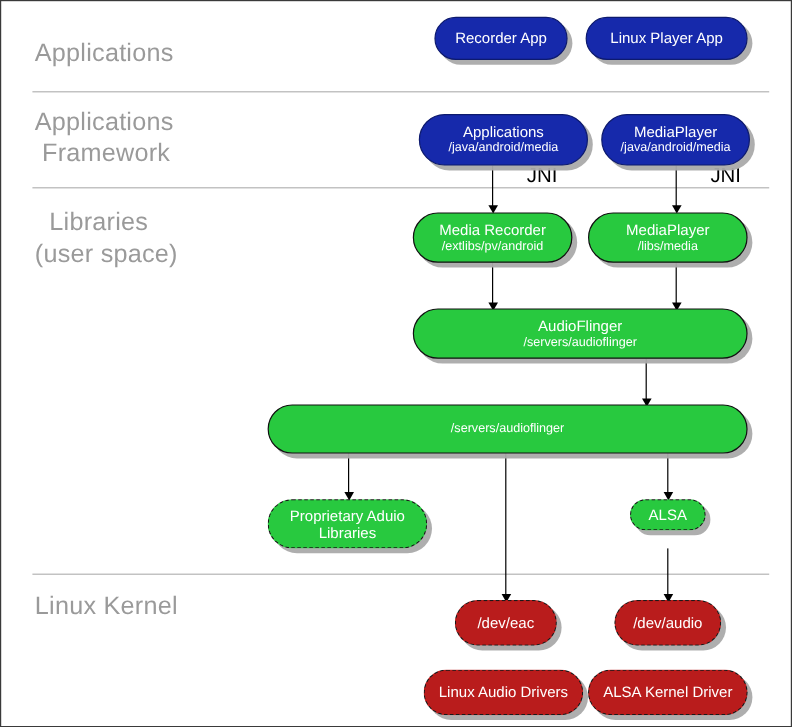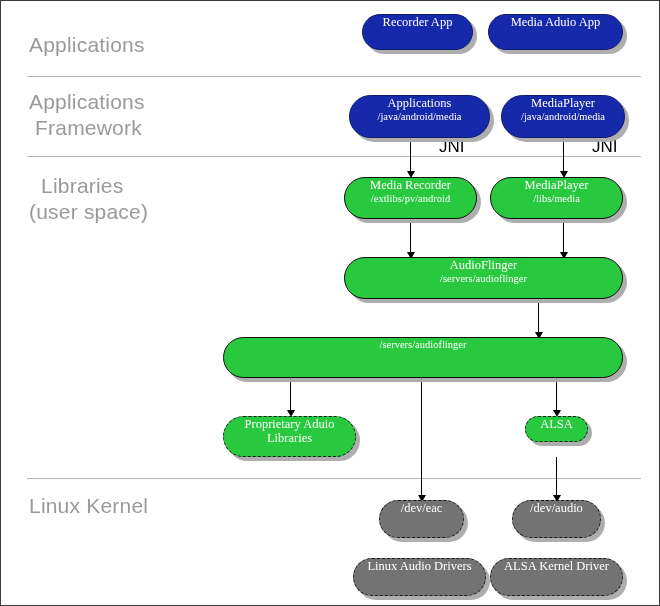--- a/index.html
+++ b/index.html
@@ -31,35 +31,34 @@
     background:#b4b4b4;
   }
 
   
   .node{
     position:absolute;
     box-sizing:border-box;
     display:flex;
     flex-direction:column;
     align-items:center;
-    justify-content:flex-start;
+    justify-content:center;
     border-radius:999px;
     color:#ffffff;
     text-align:center;
     box-shadow:4px 4px 0 0 rgba(170,170,170,.95);
     line-height:1.12;
-    font-family:Liberation Serif, serif;
   }
   .node .t1{font-size:12.5px;}
   .node .t2{font-size:10.5px;margin-top:1px;}
   .node.one-line .t1{font-size:12.5px;}
 
   .blue{background:#1629ab;border:1px solid #0d1a6e;}
   .green{background:#2ecc40;background:#28c93f;border:1px solid #111111;}
-  .red{background:#737373;border:1px solid #111111;}
+  .red{background:#b91c1c;border:1px solid #111111;}
   .dashed{border-style:dashed;border-width:1.6px;border-color:#1a1a1a;}
 
   
   .vline{position:absolute;width:1.4px;background:#000000;}
   .arrowhead{
     position:absolute;
     width:0;height:0;
     border-left:4px solid transparent;
     border-right:4px solid transparent;
     border-top:7px solid #000000;
@@ -118,21 +117,21 @@
   <div class="arrowhead" style="left:552px;top:409px;"></div>
 
   <div class="vline" style="left:555px;top:456px;height:43px;"></div>
   <div class="arrowhead" style="left:552px;top:494px;"></div>
 
   <div class="node blue one-line" style="left:361px;top:13px;width:111px;height:36px;">
     <span class="t1">Recorder App</span>
   </div>
 
   <div class="node blue one-line" style="left:487px;top:13px;width:135px;height:36px;">
-    <span class="t1">Media Aduio App</span>
+    <span class="t1">Linux Player App</span>
   </div>
 
   <div class="node blue" style="left:348px;top:94px;width:141px;height:43px;">
     <span class="t1">Applications</span>
     <span class="t2">/java/android/media</span>
   </div>
 
   <div class="node blue" style="left:500px;top:94px;width:124px;height:43px;">
     <span class="t1">MediaPlayer</span>
     <span class="t2">/java/android/media</span>

